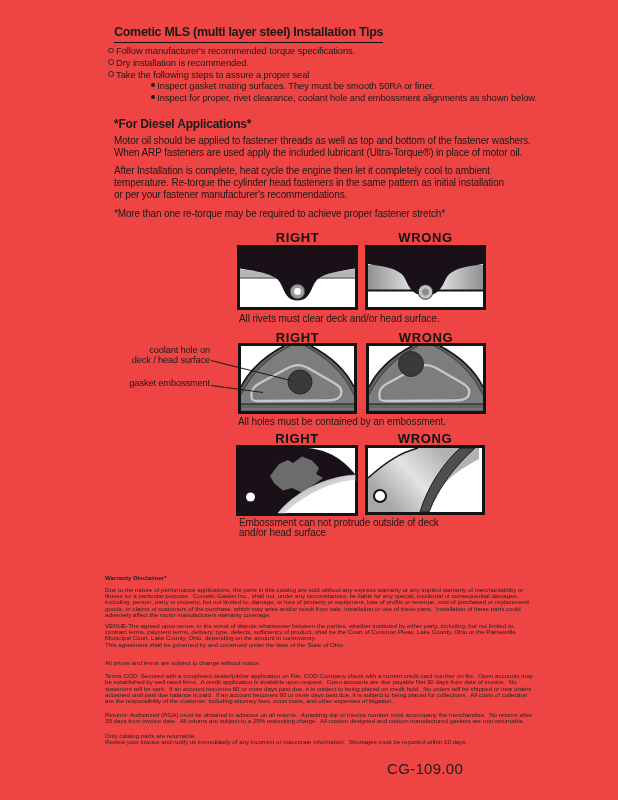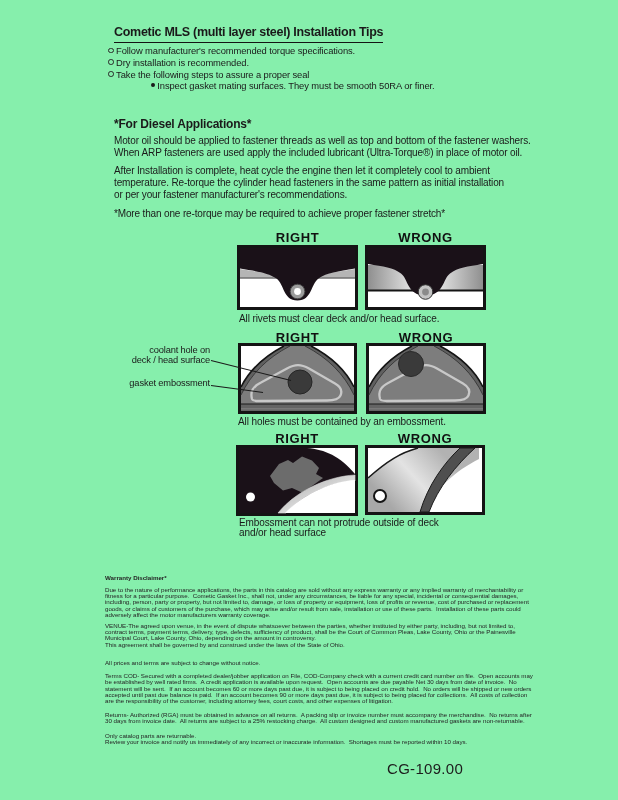--- a/index.html
+++ b/index.html
@@ -1,17 +1,17 @@
 <!DOCTYPE html>
 <html><head>
 <meta charset="utf-8">
 <style>
   html,body{margin:0;padding:0;background:#e8e8e8;}
   .page{
-    position:relative;width:618px;height:800px;background:#86efac;
+    position:relative;width:618px;height:800px;background:#ef4444;
     font-family:"Liberation Sans","DejaVu Sans",sans-serif;color:#1a1a1a;
     margin:0 auto;overflow:hidden;
   }
   .abs{position:absolute;}
   .pre{white-space:pre-wrap;}
   .title{
     left:114px;top:25px;font-size:12.5px;font-weight:bold;letter-spacing:-0.3px;
     border-bottom:1.5px solid #141414;padding-bottom:2.5px;
   }
   .tiprow{position:absolute;left:108px;display:flex;align-items:flex-start;font-size:9.4px;line-height:11px;letter-spacing:-0.1px;}
@@ -45,20 +45,24 @@
     <span>Dry installation is recommended.</span>
   </div>
   <div class="tiprow" style="top:68.6px">
     <span class="obullet"></span>
     <span>Take the following steps to assure a proper seal</span>
   </div>
   <div class="tiprow sub" style="top:80.4px">
     <span class="fbullet"></span>
     <span>Inspect gasket mating surfaces.  They must be smooth 50RA or finer.</span>
   </div>
+  <div class="tiprow sub" style="top:92.2px">
+    <span class="fbullet"></span>
+    <span>Inspect for proper, rivet clearance, coolant hole and embossment alignments as shown below.</span>
+  </div>
 
   <div class="abs h2" style="top:117px">*For Diesel Applications*</div>
   <div class="abs body-p pre" style="top:135px">Motor oil should be applied to fastener threads as well as top and bottom of the fastener washers.
 When ARP fasteners are used apply the included lubricant (Ultra-Torque®) in place of motor oil.</div>
   <div class="abs body-p pre" style="top:164.5px">After Installation is complete, heat cycle the engine then let it completely cool to ambient
 temperature. Re-torque the cylinder head fasteners in the same pattern as initial installation
 or per your fastener manufacturer's recommendations.</div>
   <div class="abs body-p pre" style="top:208px">*More than one re-torque may be required to achieve proper fastener stretch*</div>
 
   <div class="abs dg-label" style="left:237px;top:230px;width:121px">RIGHT</div>

